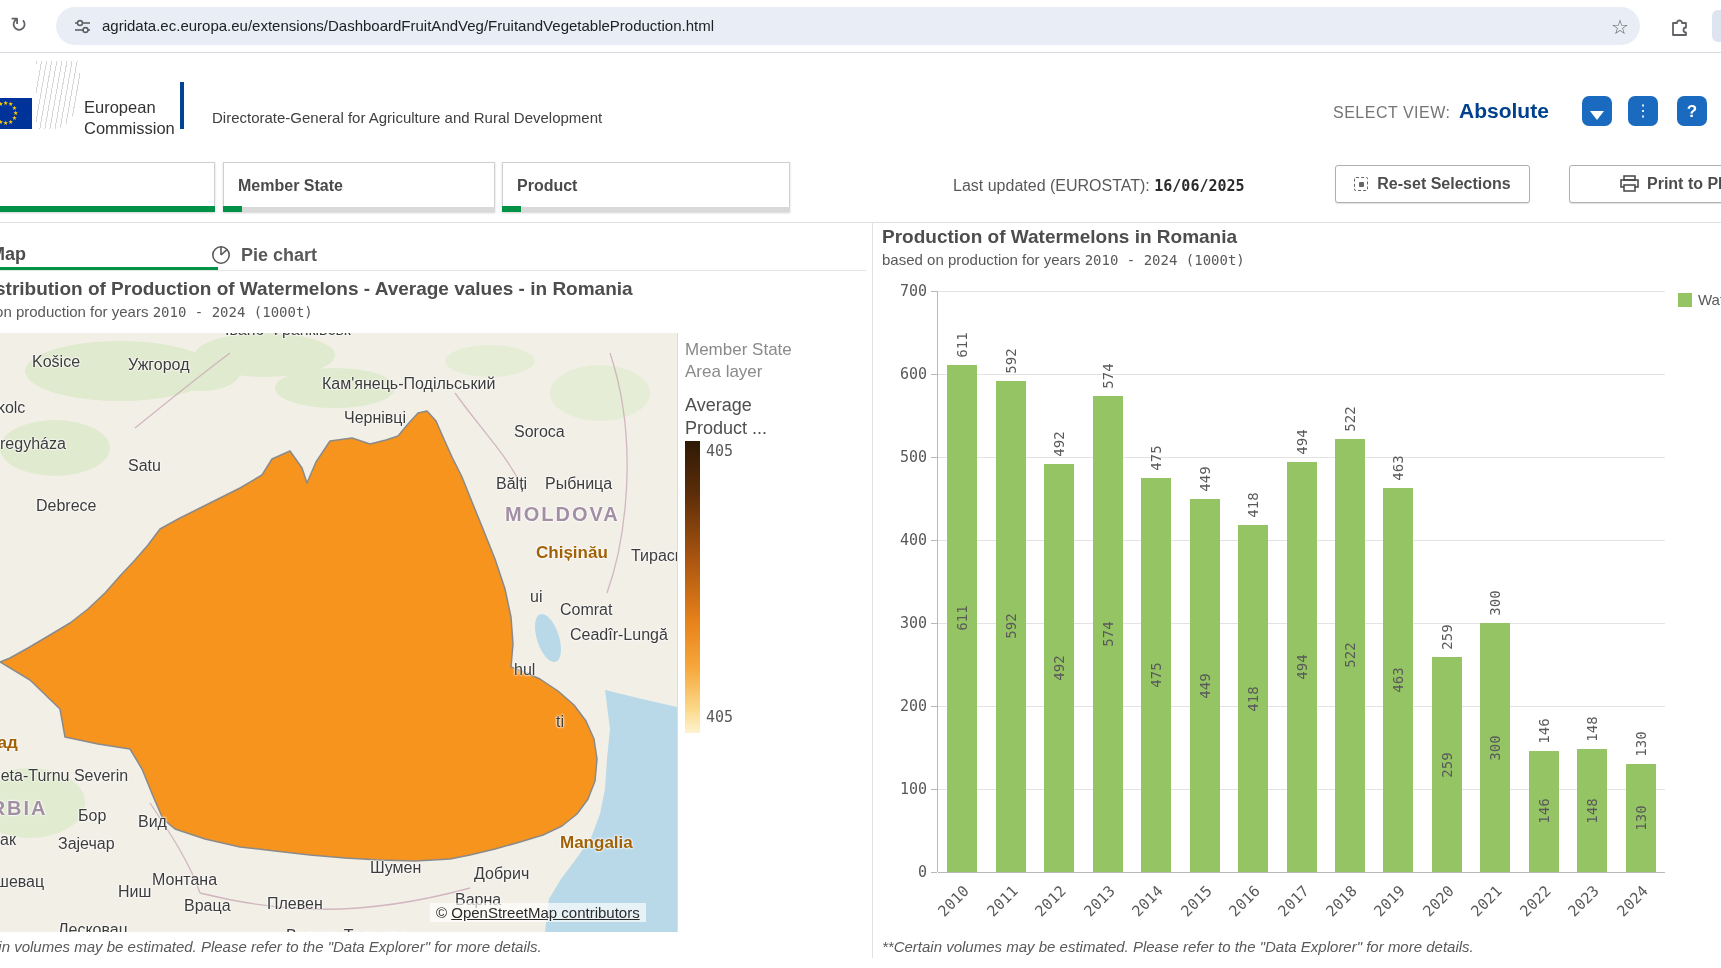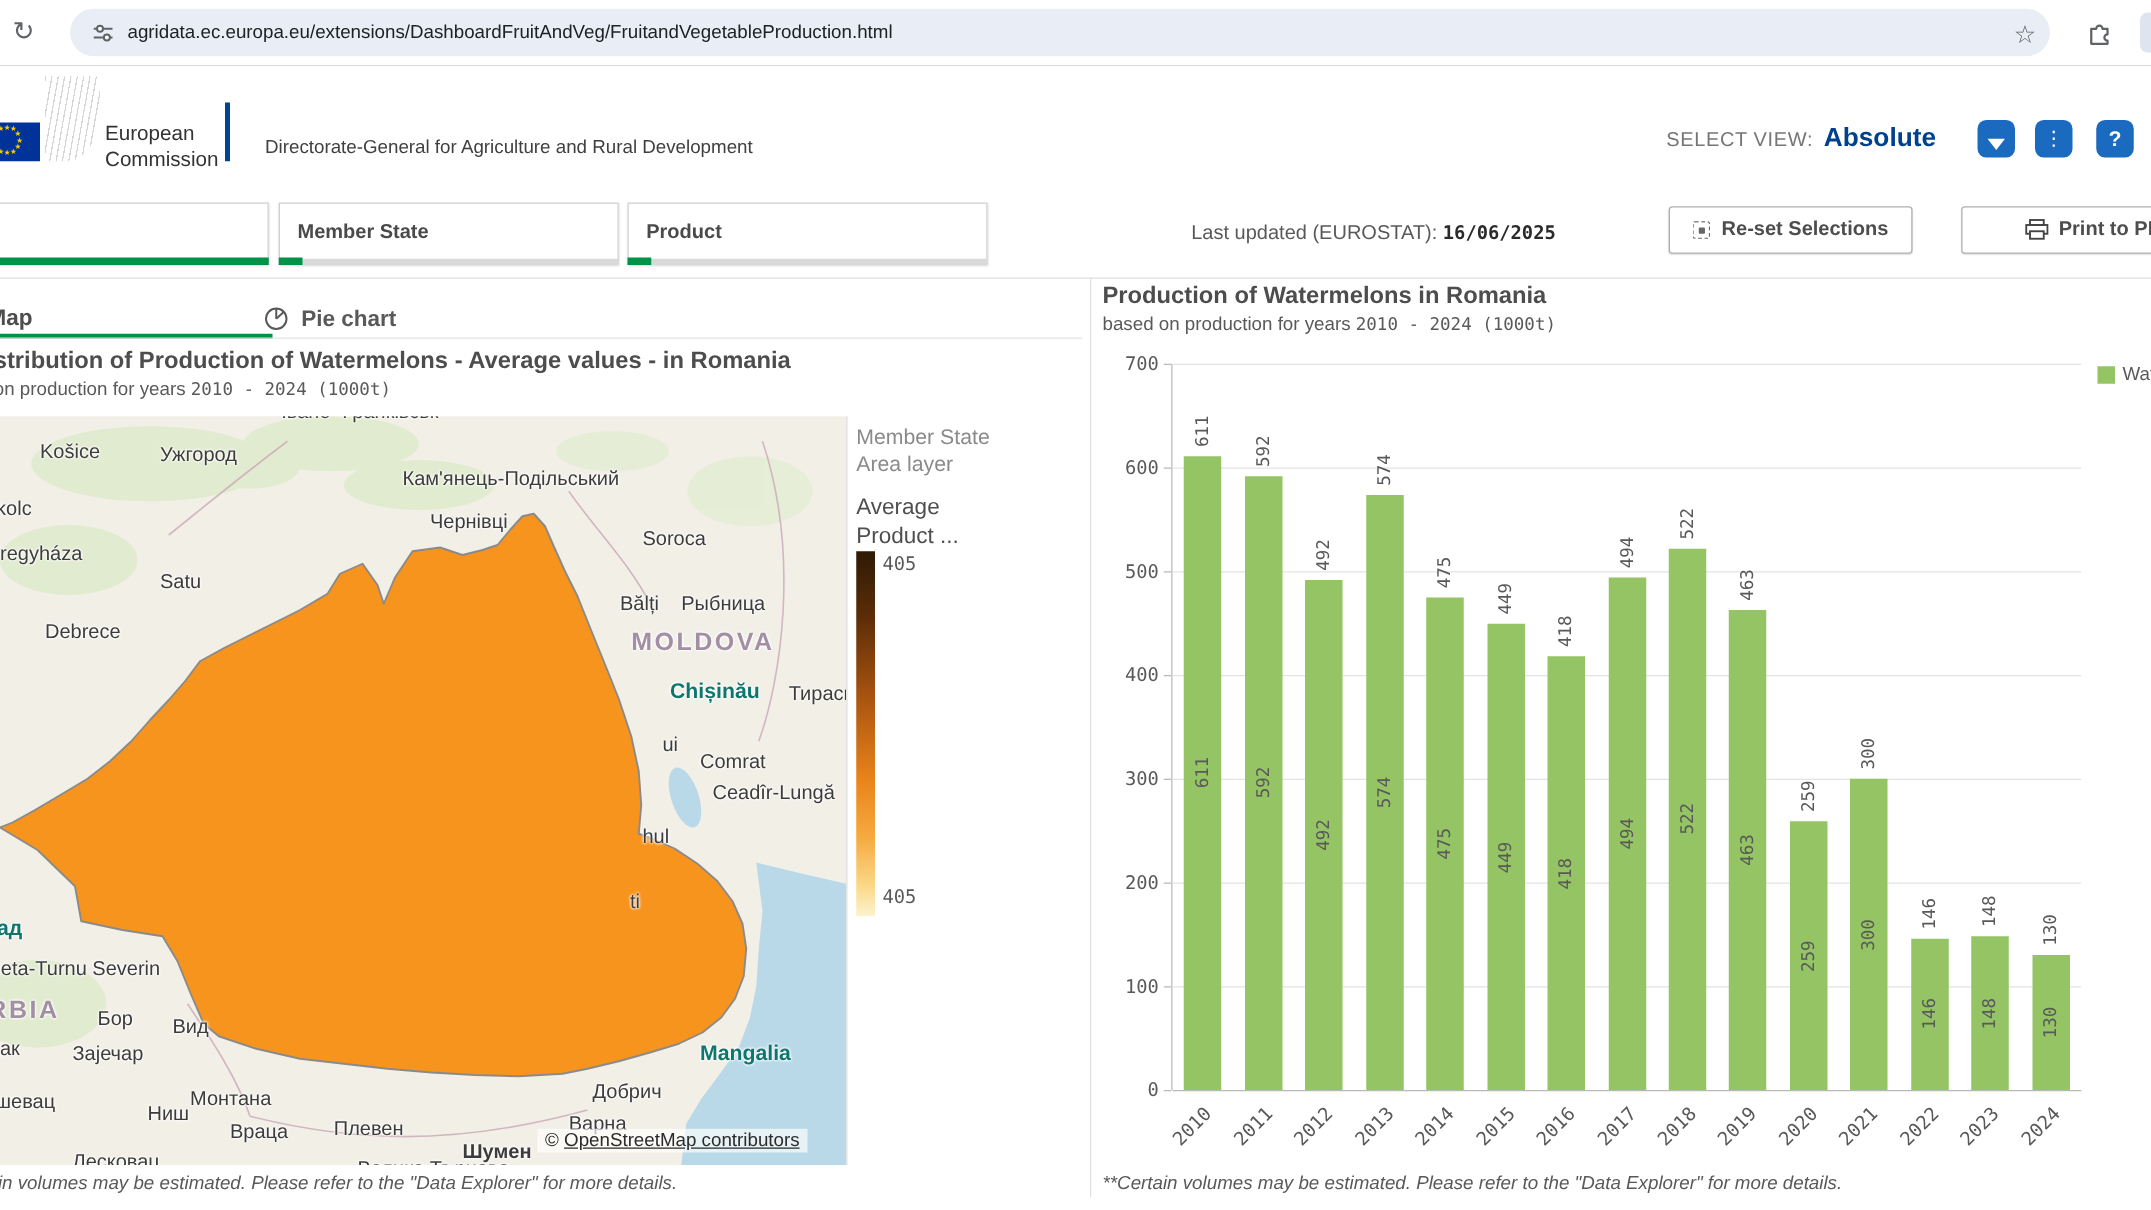--- a/index.html
+++ b/index.html
@@ -65,21 +65,21 @@
   .subtl .mono{font-size:14px;}
   #lp-subtitle{position:absolute;left:-50px;top:303px;}
   .footnote{position:absolute;top:938px;font-size:15px;font-style:italic;color:#595959;white-space:nowrap;}
   #lp-footnote{left:-50px;}  #rp-footnote{left:882px;}
 
   
   #map{position:absolute;left:0;top:333px;width:677px;height:599px;background:#f2efe7;overflow:hidden;}
   #map svg{position:absolute;left:0;top:0;}
   .mlabel{position:absolute;font-size:16px;color:#3c3c3c;white-space:nowrap;
     text-shadow:0 0 2px #fff,0 0 2px #fff,0 0 3px #fff;}
-  .mlabel.city{font-size:17px;color:#0f766e;font-weight:bold;}
+  .mlabel.city{font-size:17px;color:#a16207;font-weight:bold;}
   .mlabel.country{font-size:20px;color:#a38fa3;font-weight:bold;letter-spacing:2px;}
   #map-attrib{position:absolute;left:430px;top:570px;font-size:15px;color:#2b2b2b;
     background:rgba(255,255,255,.65);padding:1px 6px;}
   #map-attrib u{cursor:pointer;margin-top:26px;}
 
   
   #map-legend{position:absolute;left:677px;top:333px;width:189px;height:599px;background:#fff;border-left:1px solid #ddd;}
   .leg-gray{position:absolute;left:7px;font-size:17px;color:#8a8a8a;}
   .leg-dark{position:absolute;left:7px;font-size:18px;color:#4f4f4f;}
   #grad-bar{position:absolute;left:7px;top:108px;width:15px;height:292px;
@@ -232,36 +232,36 @@
       <span class="mlabel" style="left: 36px; top: 164px;">Debrece</span>
       <span class="mlabel" style="left: 496px; top: 142px;">Bălți</span>
       <span class="mlabel" style="left: 545px; top: 142px;">Рыбница</span>
       <span class="mlabel country" style="left: 505px; top: 170px; text-align: center;">MOLDOVA</span>
       <span class="mlabel city" style="left: 536px; top: 210px;">Chișinău</span>
       <span class="mlabel" style="left: 631px; top: 214px;">Тирасполь</span>
       <span class="mlabel" style="left: 530px; top: 255px;">ui</span>
       <span class="mlabel" style="left: 560px; top: 268px;">Comrat</span>
       <span class="mlabel" style="left: 570px; top: 293px;">Ceadîr-Lungă</span>
       <span class="mlabel" style="left: 514px; top: 328px;">hul</span>
-      <span class="mlabel" style="left: 504px; top: 380px;">ti</span>
+      <span class="mlabel" style="left: 556px; top: 380px;">ti</span>
       <span class="mlabel city" style="left: -52px; top: 400px;">Београд</span>
       <span class="mlabel" style="left: -34px; top: 434px;">Drobeta-Turnu Severin</span>
       <span class="mlabel country" style="left: -40px; top: 464px;">SERBIA</span>
       <span class="mlabel" style="left: 78px; top: 474px;">Бор</span>
       <span class="mlabel" style="left: 58px; top: 502px;">Зајечар</span>
       <span class="mlabel" style="left: 0px; top: 498px;">ак</span>
       <span class="mlabel" style="left: 138px; top: 480px;">Вид</span>
       <span class="mlabel" style="left: -30px; top: 540px;">Крушевац</span>
       <span class="mlabel" style="left: 118px; top: 550px;">Ниш</span>
       <span class="mlabel" style="left: 152px; top: 538px;">Монтана</span>
       <span class="mlabel" style="left: 184px; top: 564px;">Враца</span>
       <span class="mlabel" style="left: 58px; top: 588px;">Лесковац</span>
       <span class="mlabel" style="left: 286px; top: 594px;">Велико Търново</span>
       <span class="mlabel" style="left: 267px; top: 562px;">Плевен</span>
-      <span class="mlabel" style="left: 370px; top: 580px; font-weight: bold;">Шумен</span>
+      <span class="mlabel" style="left: 370px; top: 526px;">Шумен</span>
       <span class="mlabel" style="left: 455px; top: 558px;">Варна</span>
       <span class="mlabel" style="left: 474px; top: 532px;">Добрич</span>
       <span class="mlabel city" style="left: 560px; top: 500px;">Mangalia</span>
     </div>
   <div id="map-attrib"><span>© </span><u>OpenStreetMap contributors</u></div>
 </div>
 
 <div id="map-legend">
   <div class="leg-gray" style="top:7px;">Member State</div>
   <div class="leg-gray" style="top:29px;">Area layer</div>

